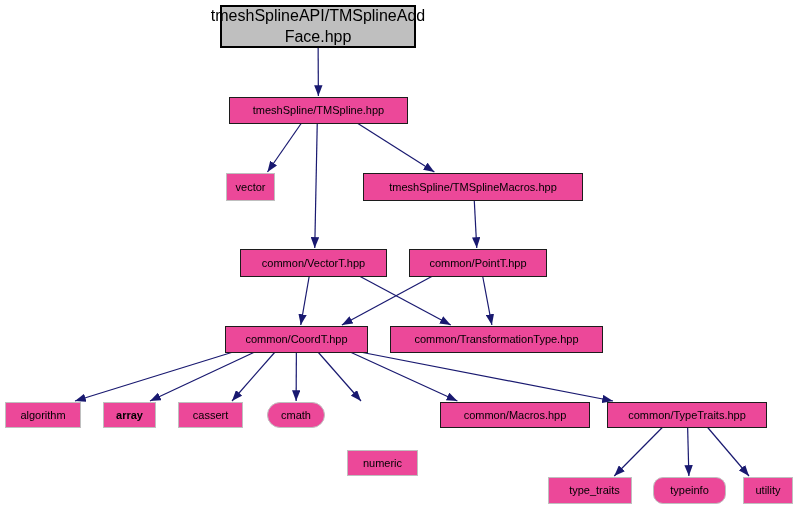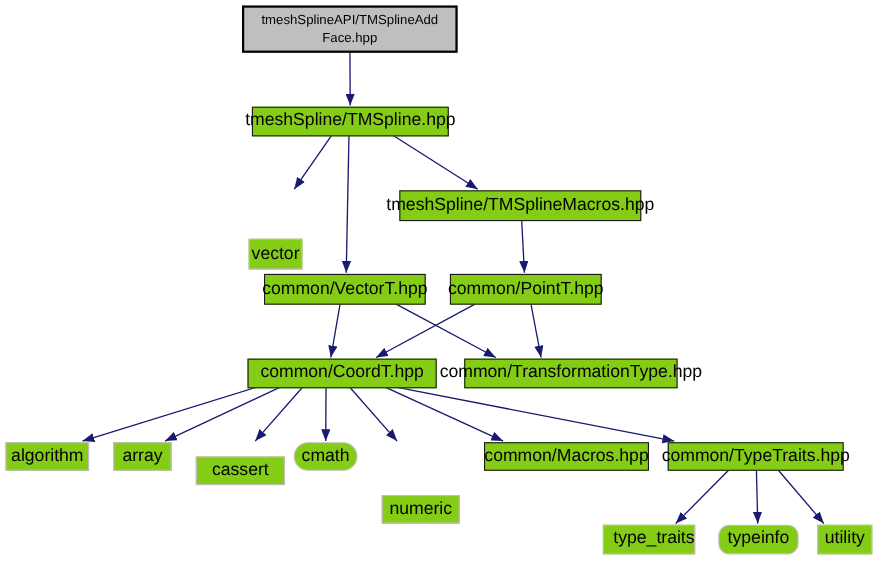--- a/index.html
+++ b/index.html
@@ -22,32 +22,32 @@
     width: 803px;
     height: 511px;
   }
   .node {
     position: absolute;
     box-sizing: border-box;
     display: flex;
     align-items: center;
     justify-content: center;
     text-align: center;
-    font-size: 16px;
+    font-size: 11px;
     line-height: 1.3;
     color: #000000;
-    background: #84cc16;
+    background: #ec4899;
     padding: 0 3px;
     white-space: normal;
     cursor: default;
   }
   .node.main {
     background: #bfbfbf;
     border: 2px solid #000000;
-    font-size: 12px;
+    font-size: 16px;
   }
   .node.project {
     border: 1.5px solid #1c1c1c;
     cursor: pointer;
   }
   .node.system {
     border: 1px solid #bfbfbf;
   }
 </style>
 </head>
@@ -79,37 +79,37 @@
       <line x1="360" y1="352" x2="613" y2="401" stroke="#191970" stroke-width="1.2" marker-end="url(#arrowhead)"></line>
       <line x1="662.75" y1="427" x2="614.25" y2="476" stroke="#191970" stroke-width="1.2" marker-end="url(#arrowhead)"></line>
       <line x1="687.625" y1="427" x2="688.875" y2="476" stroke="#191970" stroke-width="1.2" marker-end="url(#arrowhead)"></line>
       <line x1="707.25" y1="427" x2="749" y2="476" stroke="#191970" stroke-width="1.2" marker-end="url(#arrowhead)"></line>
     </svg>
 
   <div class="node main" style="left:220px; top:5px; width:196px; height:43px;">tmeshSplineAPI/TMSplineAdd Face.hpp</div>
 
   <div class="node project" style="left:229px; top:97px; width:179px; height:27px;">tmeshSpline/TMSpline.hpp</div>
 
-  <div class="node system" style="left:226px; top:173px; width:49px; height:28px;margin-top:44px;">vector</div>
+  <div class="node system" style="left:226px; top:173px; width:49px; height:28px;">vector</div>
 
   <div class="node project" style="left:363px; top:173px; width:220px; height:28px;">tmeshSpline/TMSplineMacros.hpp</div>
 
   <div class="node project" style="left:409px; top:249px; width:138px; height:28px;">common/PointT.hpp</div>
 
   <div class="node project" style="left:240px; top:249px; width:147px; height:28px;">common/VectorT.hpp</div>
 
-  <div class="node project" style="left:225px; top:326px; width:172px; height:27px;">common/CoordT.hpp</div>
+  <div class="node project" style="left:225px; top:326px; width:143px; height:27px;">common/CoordT.hpp</div>
 
-  <div class="node project" style="left:390px; top:326px; width:194px; height:27px;margin-left:32px;">common/TransformationType.hpp</div>
+  <div class="node project" style="left:390px; top:326px; width:213px; height:27px;">common/TransformationType.hpp</div>
 
   <div class="node system" style="left:5px; top:402px; width:76px; height:26px;">algorithm</div>
 
-  <div class="node system" style="left:103px; top:402px; width:53px; height:26px;">array</div>
+  <div class="node system" style="left:103px; top:402px; width:53px; height:26px;font-weight:bold;">array</div>
 
-  <div class="node system" style="left:178px; top:402px; width:81px; height:26px;margin-top:13px;">cassert</div>
+  <div class="node system" style="left:178px; top:402px; width:65px; height:26px;">cassert</div>
 
   <div class="node system" style="left:267px; top:402px; width:58px; height:26px;border-radius:13px;">cmath</div>
 
   <div class="node system" style="left:347px; top:402px; width:71px; height:26px;margin-top:48px;">numeric</div>
 
   <div class="node project" style="left:440px; top:402px; width:150px; height:26px;">common/Macros.hpp</div>
 
   <div class="node project" style="left:607px; top:402px; width:160px; height:26px;">common/TypeTraits.hpp</div>
 
   <div class="node system" style="left:548px; top:477px; width:84px; height:27px;padding-left:12px;">type_traits</div>

